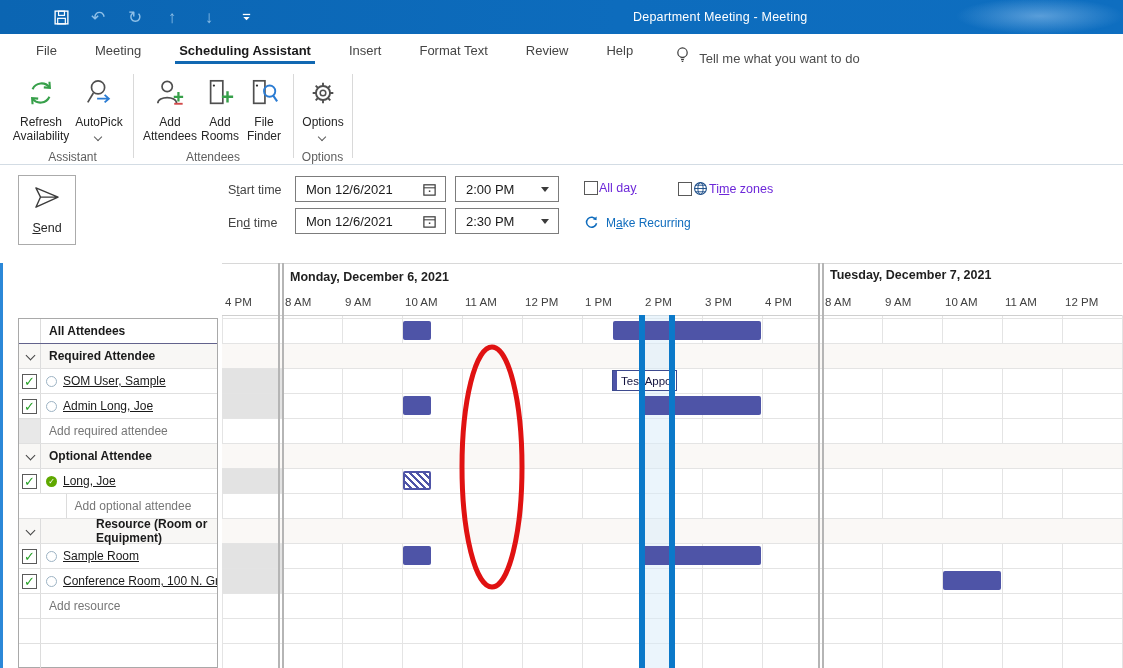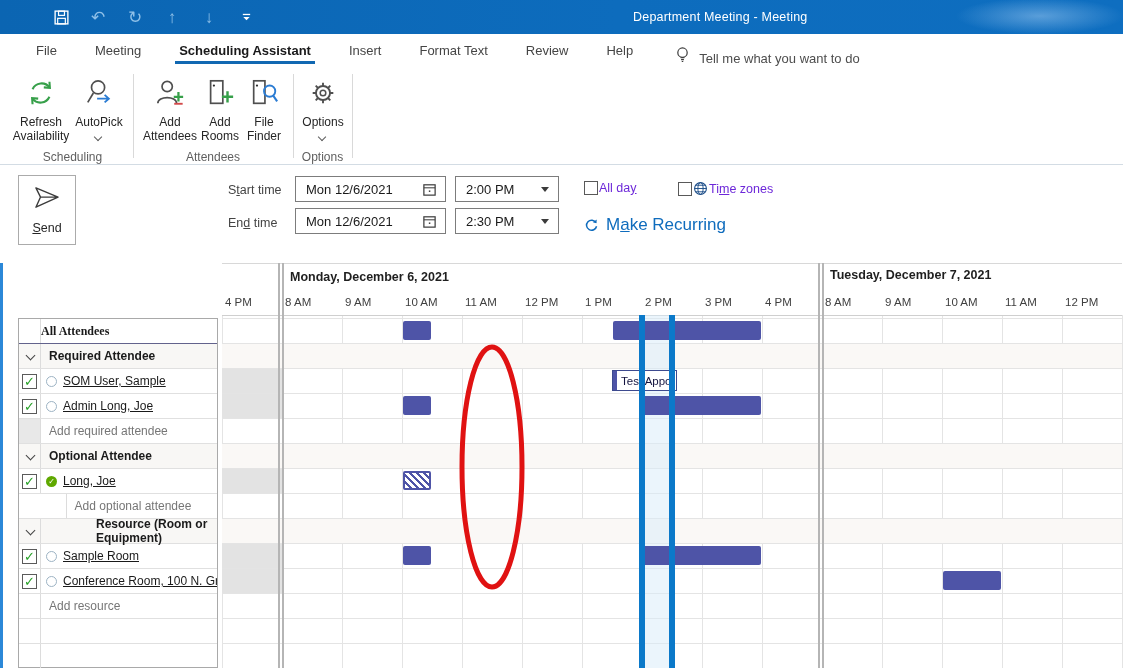--- a/index.html
+++ b/index.html
@@ -48,21 +48,21 @@
   #send-btn .lbl { font-size:12.5px; color:#262626; }
   .flabel { position:absolute; font-size:12.5px; color:#444; }
   .field { position:absolute; height:26px; border:1px solid #7c7c7c; background:#fff; display:flex; align-items:center;
     font-size:13px; color:#1a1a1a; padding-left:10px; }
   .field .grow { flex:1; }
   .dd-arrow { width:0; height:0; border-left:4.5px solid transparent; border-right:4.5px solid transparent;
     border-top:5px solid #3b3b3b; margin-right:9px; }
   .cb14 { width:14px; height:14px; border:1px solid #595959; background:#fff; display:inline-block; }
   .accel { text-decoration:underline; }
   .chk-row { position:absolute; display:flex; align-items:center; gap:1px; font-size:12.5px; color:#6d28d9; }
-  #make-recurring { position:absolute; display:flex; align-items:center; gap:7px; font-size:17px; color:#0f6cbd; cursor:pointer; }
+  #make-recurring { position:absolute; display:flex; align-items:center; gap:7px; font-size:12px; color:#0f6cbd; cursor:pointer; }
 
   
   .vline { position:absolute; width:1px; background:#e4e4e4; }
   .hline { position:absolute; height:1px; background:#e4e4e4; }
   .band  { position:absolute; background:#faf8f6; }
   .graycell { position:absolute; background:#e3e3e3; }
   .daybound { position:absolute; width:2px; background:#b5b5b5; }
   .day-label { position:absolute; font-size:12.5px; font-weight:bold; color:#1f1f1f; white-space:nowrap; }
   .time-label { position:absolute; font-size:11.5px; color:#3f3f3f; white-space:nowrap; }
   .busy { position:absolute; background:#4e54a7; border-radius:2px; }
@@ -199,21 +199,21 @@
         <g stroke="#4f4f4f" stroke-width="2" fill="none">
           <circle cx="16" cy="16" r="7.5"></circle>
             <circle cx="16" cy="16" r="3" stroke-width="1.6"></circle>
           <path d="M16 5 L16 8.5 M16 23.5 L16 27 M5 16 L8.5 16 M23.5 16 L27 16 M8.2 8.2 L10.7 10.7 M21.3 21.3 L23.8 23.8 M23.8 8.2 L21.3 10.7 M10.7 21.3 L8.2 23.8"></path>
         </g>
       </svg>
     </span>
     <span class="lbl"><span>Options</span><br><span class="chev"></span></span>
   </div>
   <div class="rsep" style="left:352px;"></div>
-  <div class="rgroup" style="left:12px;width:121px;">Scheduling</div>
+  <div class="rgroup" style="left:12px;width:121px;">Assistant</div>
   <div class="rgroup" style="left:133px;width:160px;">Attendees</div>
   <div class="rgroup" style="left:293px;width:59px;">Options</div>
 </div>
 
 <div id="leftedge"></div>
 <div id="form">
   <div id="send-btn">
     <span>
       <svg width="28" height="24" viewBox="0 0 30 26">
           <path d="M3 23 L27 12 L3 2 L8 12 Z M8 12 L27 12" fill="none" stroke="#3b3b3b" stroke-width="1.5" stroke-linejoin="round"></path>
@@ -355,21 +355,21 @@
       <span class="strip"></span>
       <span>Test Appo</span>
     </div>
     <div class="sel-line" style="left: 639px; top: 315px; height: 353px; background: rgb(11, 121, 201);"></div>
     <div class="sel-line" style="left: 669px; top: 315px; height: 353px; background: rgb(11, 121, 201);"></div>
   </div>
 
 <div id="panel">
     <div class="prow header" style="top: 0px;">
       <span class="cbcell"></span>
-      <span style="margin-left: 0; font-family: Liberation Serif, serif;">All Attendees</span>
+      <span style="margin-left: 8px;">All Attendees</span>
     </div>
     <div class="prow section" style="top: 25px;">
       <span class="cbcell">
         <span class="sec-chev"></span>
       </span>
       <span style="margin-left: 8px;">Required Attendee</span>
     </div>
     <div class="prow " style="top: 50px;">
       <span class="cbcell">
         <span class="cb15">✓</span>

